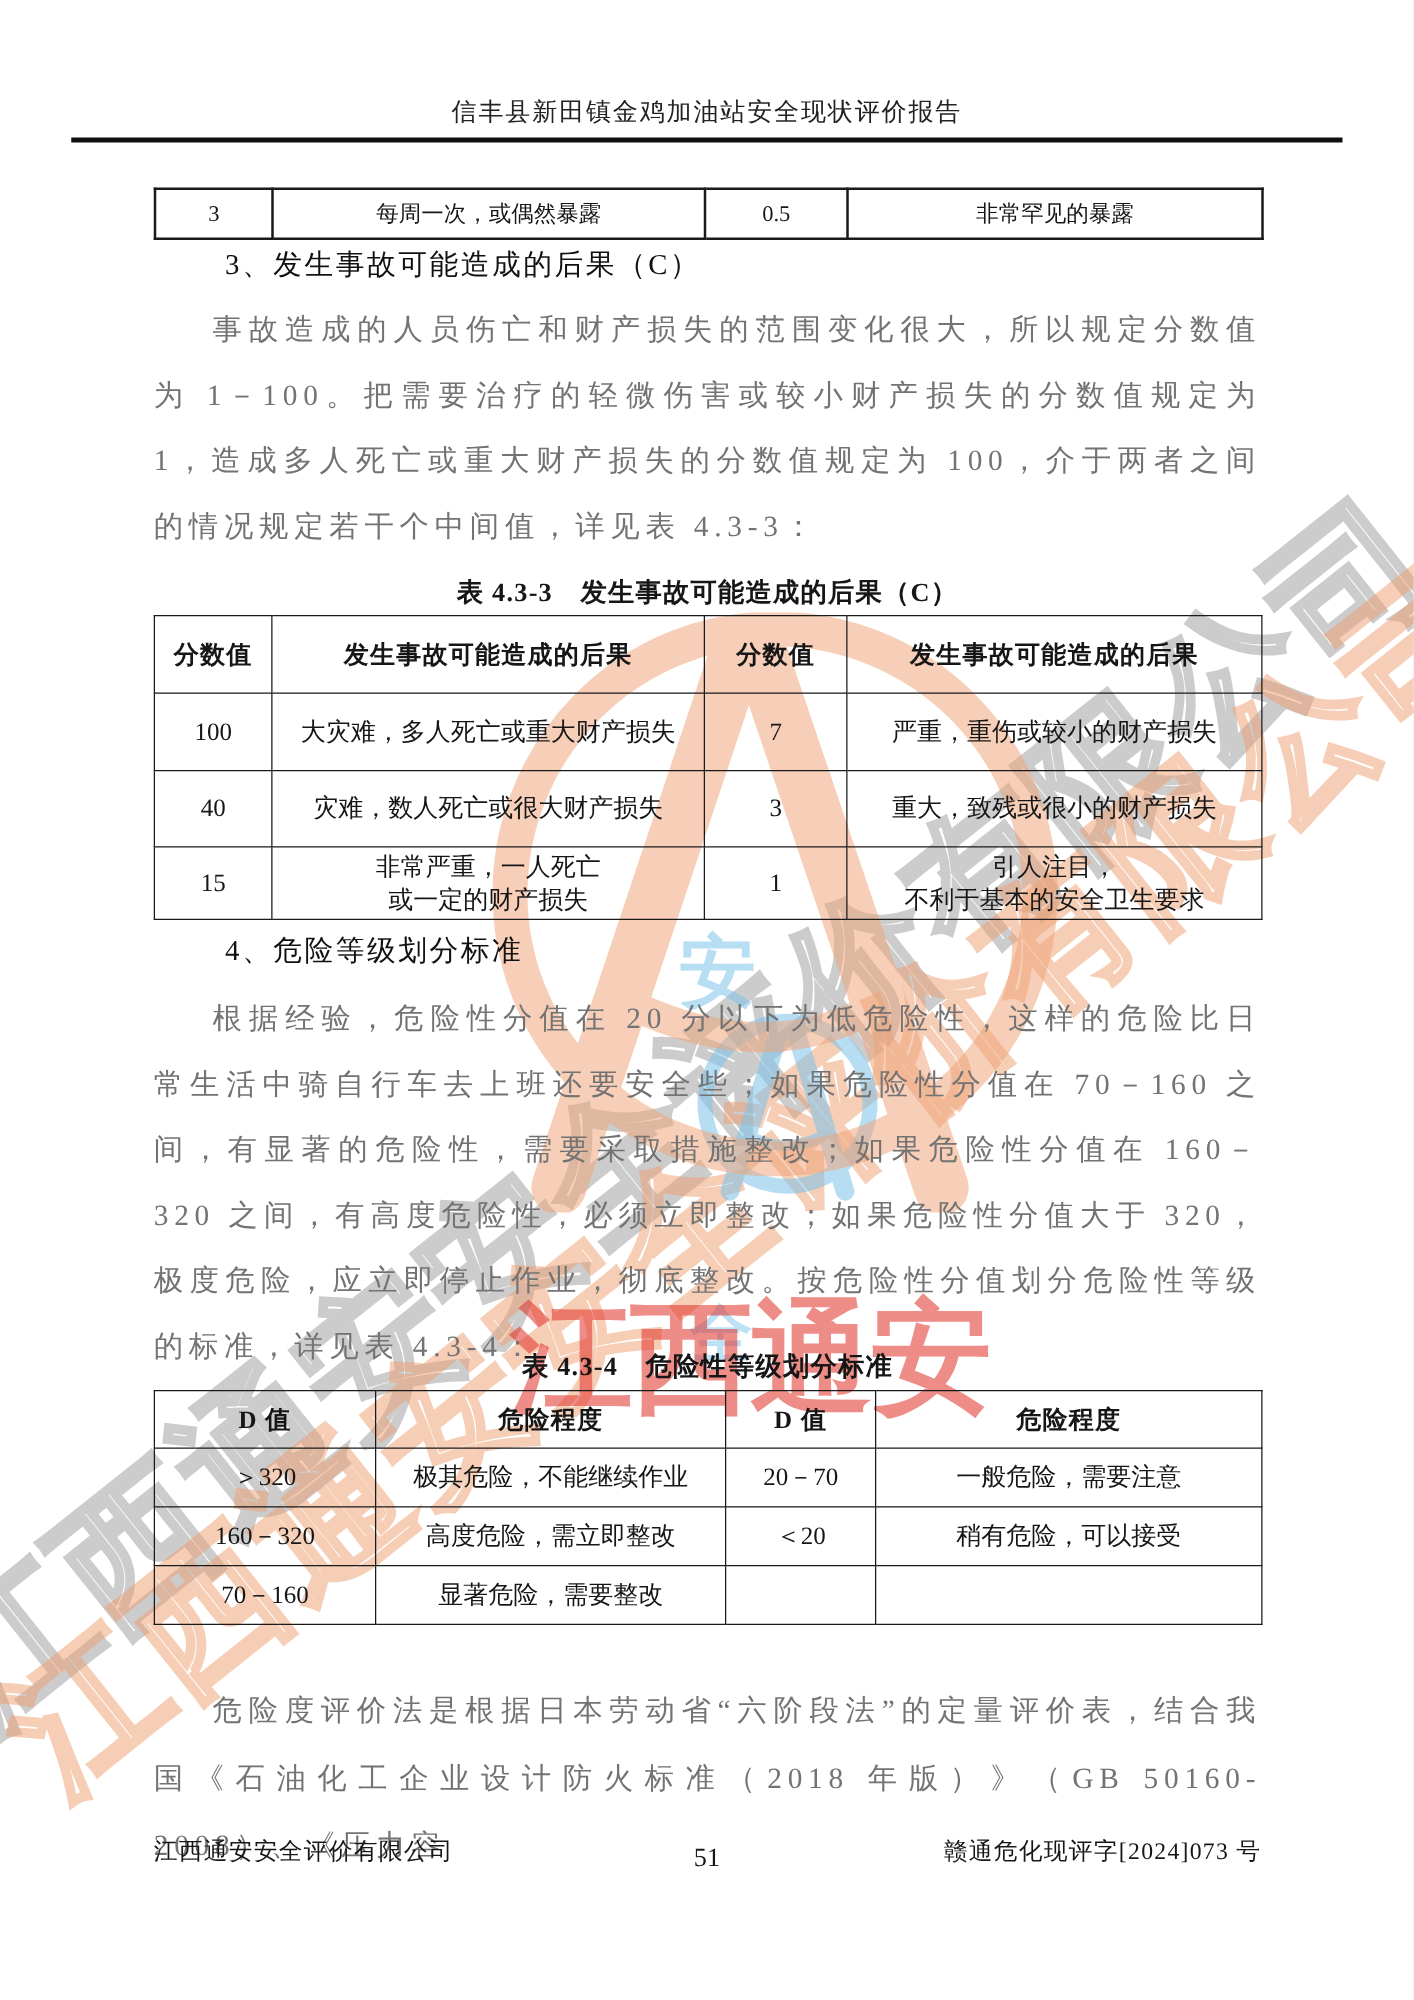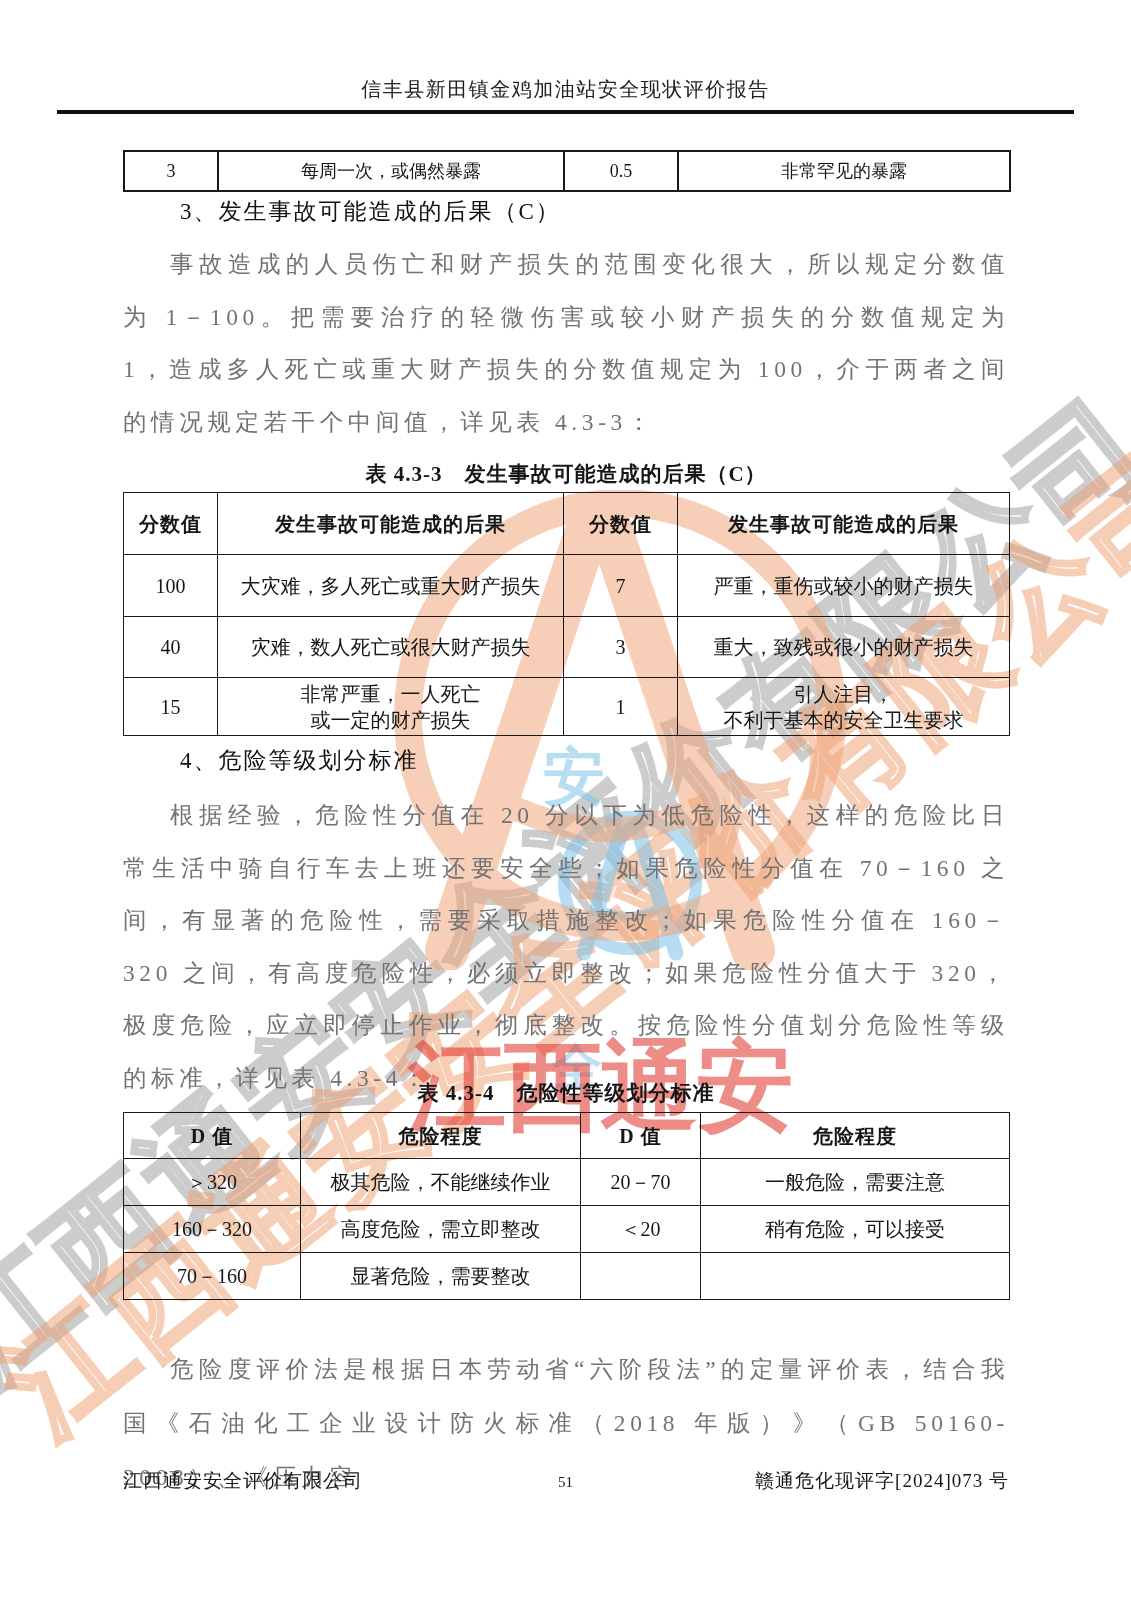--- a/index.html
+++ b/index.html
@@ -62,21 +62,21 @@
   .p1{top:238px;}
   .p2{top:789px;}
   .p3{top:1342px;line-height:54px;}
   .h433{
     position:absolute;left:123px;top:1300px;
     font-family:"Liberation Sans",sans-serif;font-weight:bold;
     font-size:28px;letter-spacing:2px;color:#0c0c0c;
   }
   
   .footer-left{position:absolute;left:123px;top:1468px;font-size:19px;letter-spacing:1px;}
-  .footer-page{position:absolute;left:0;top:1474px;width:100%;text-align:center;font-size:15px;}
+  .footer-page{position:absolute;left:0;top:1474px;width:100%;text-align:center;font-size:21px;}
   .footer-right{position:absolute;right:122px;top:1468px;font-size:19px;letter-spacing:1px;}
   
   .wm{position:absolute;pointer-events:none;}
   .wm-logo{left:385px;top:490px;width:470px;height:480px;}
   .wm-logo-blue{left:540px;top:795px;width:180px;height:175px;opacity:.55;}
   .wm-blue-char{
     left:543px;top:735px;font-size:62px;color:rgba(125,195,235,0.55);
     font-family:"Liberation Sans",sans-serif;font-weight:bold;
   }
   .wm-blue-char2{

